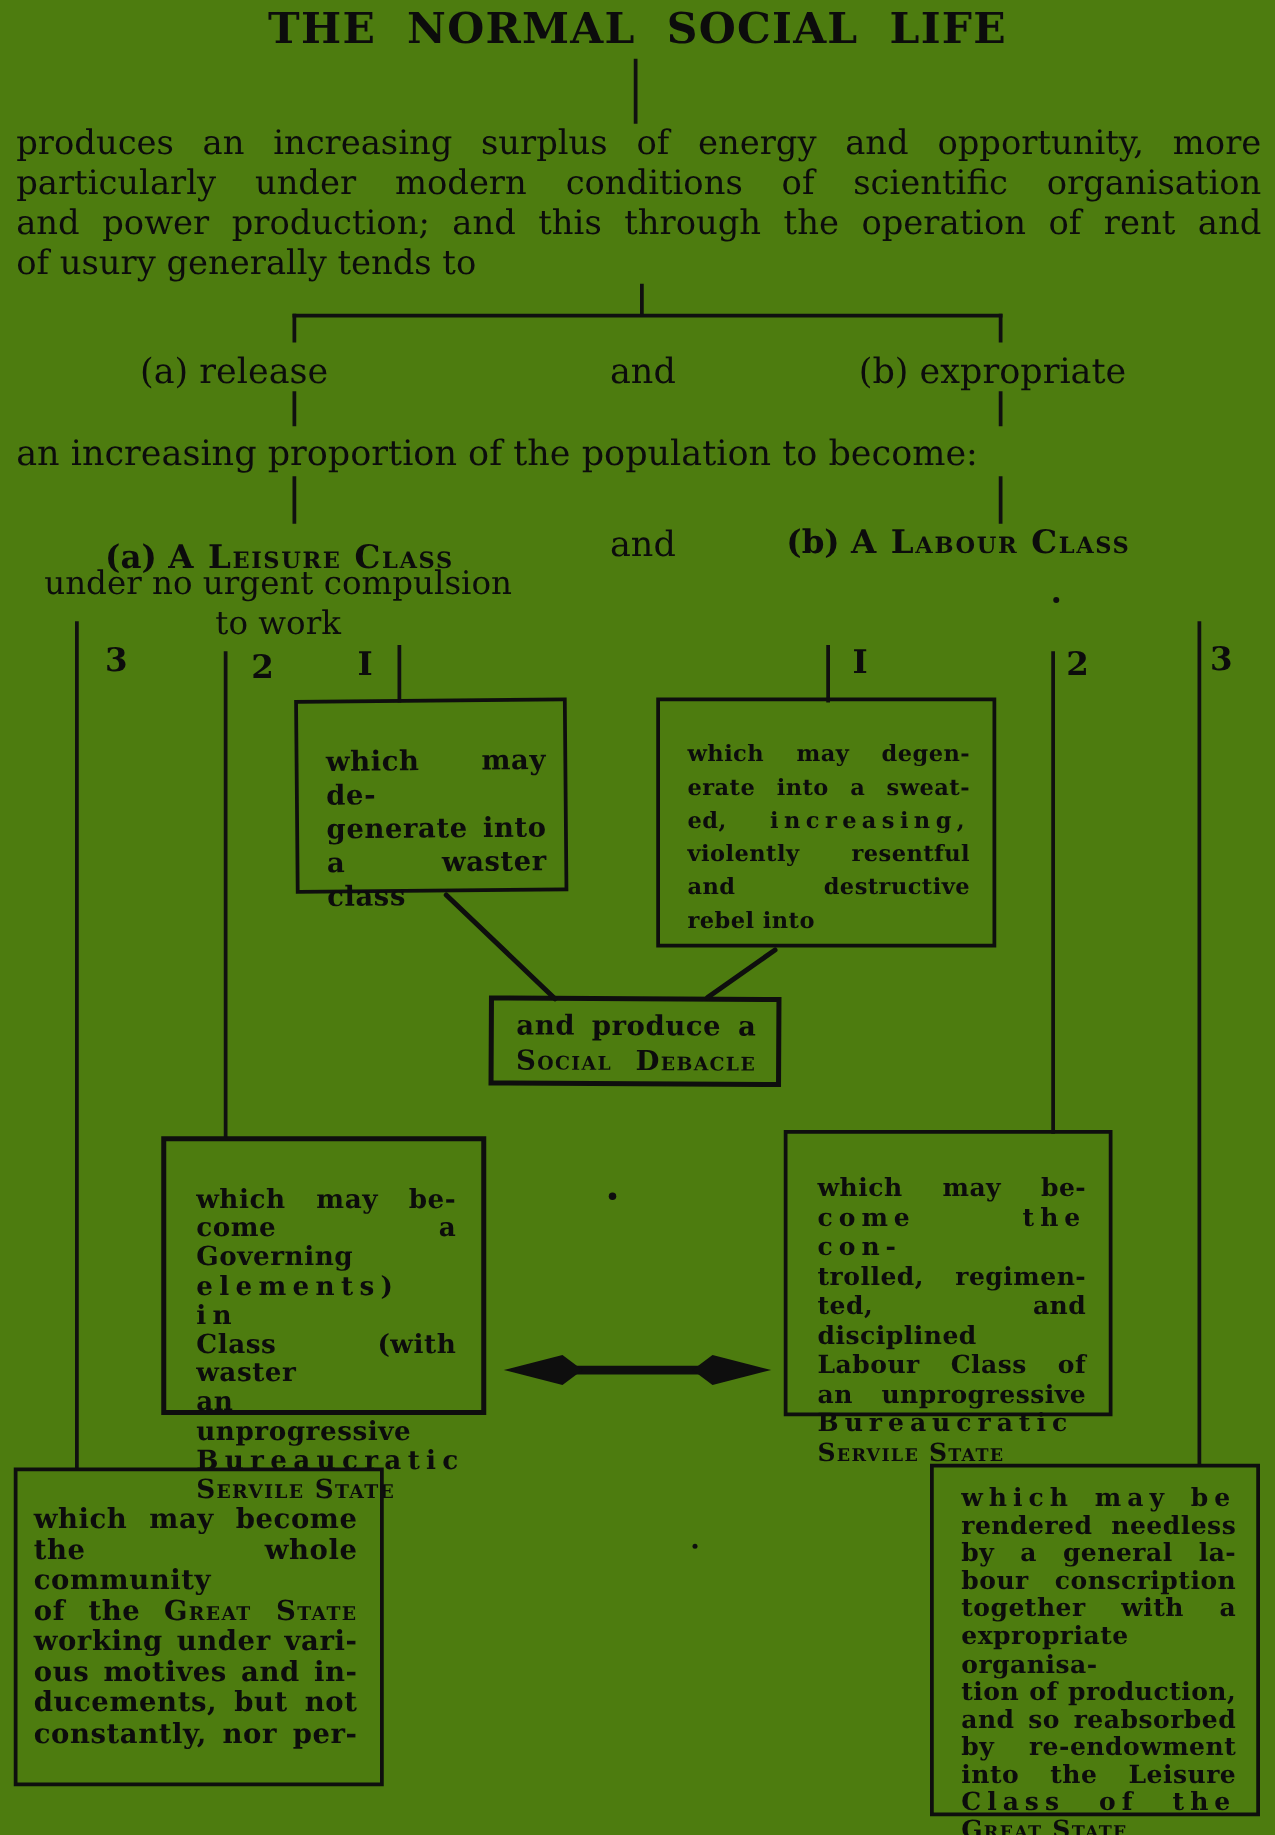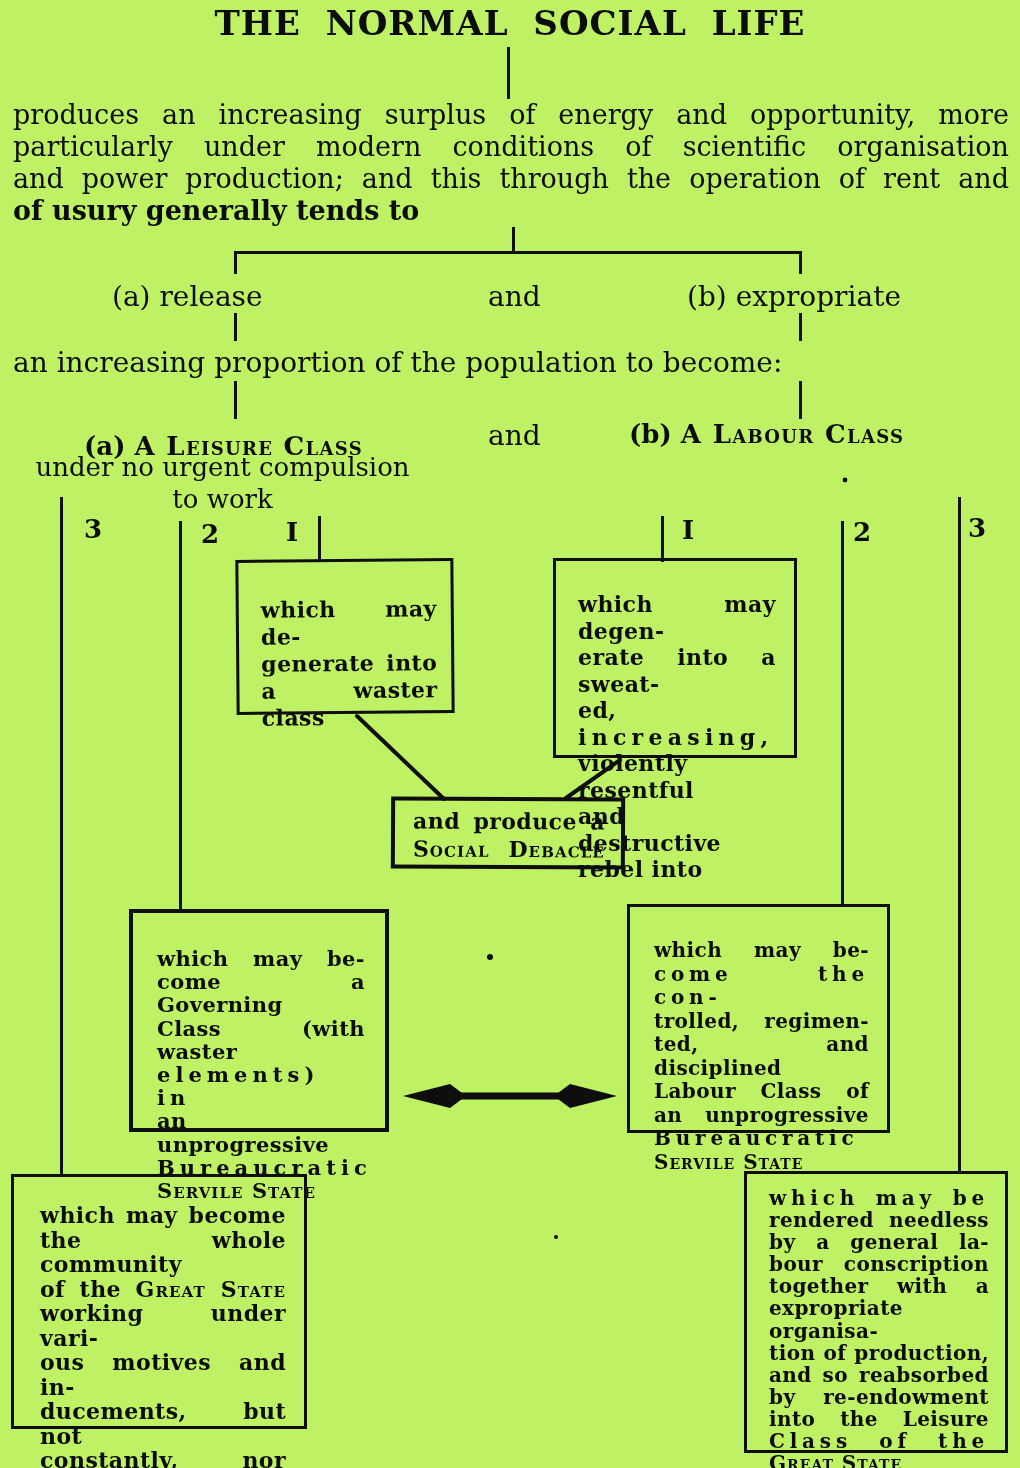--- a/index.html
+++ b/index.html
@@ -1,45 +1,45 @@
 <!DOCTYPE html>
 <html><head>
 <meta charset="utf-8">
 <style>
   html,body{margin:0;padding:0;background:#ffffff;}
-  .canvas{position:relative;width:1020px;height:1468px;background:#bef264;color:#0c0c0c;
+  .canvas{position:relative;width:1020px;height:1468px;background:#4d7c0f;color:#0c0c0c;
           font-family:"DejaVu Serif","Liberation Serif",serif;overflow:hidden;}
   .rule{position:absolute;background:#101010;}
   .t{position:absolute;white-space:nowrap;}
   .title{position:absolute;left:0;right:0;top:3px;text-align:center;font-size:34px;
          font-weight:bold;letter-spacing:1px;word-spacing:12px;}
   .intro{position:absolute;left:13px;top:99px;width:996px;font-size:27px;line-height:32px;}
   .branch{font-size:28px;}
   .population{left:13px;top:346px;font-size:28px;}
   .hdr{font-size:26px;font-weight:bold;}
   .sub{position:absolute;text-align:center;font-size:26px;line-height:31px;}
   .num{position:absolute;font-size:26px;font-weight:bold;}
   .box{position:absolute;border:3px solid #0e0e0e;box-sizing:border-box;font-weight:bold;
        letter-spacing:.02em;}
   .ln{text-align:justify;text-align-last:justify;text-justify:inter-word;}
-  .ln.nj{text-align-last:left;font-weight:bold;}
+  .ln.nj{text-align-last:left;}
   .sc{font-variant:small-caps;letter-spacing:.05em;}
   .sp{letter-spacing:.24em;}
   #boxWaster{left:236px;top:559px;width:218px;height:155px;padding:34px 14px 0 22px;
              font-size:22px;line-height:27px;transform:rotate(-.5deg);}
-  #boxRebel{left:525px;top:558px;width:244px;height:200px;padding:30px 18px 0 22px;
-            font-size:22px;line-height:26.5px;margin-left:28px;}
+  #boxRebel{left:525px;top:558px;width:272px;height:200px;padding:30px 18px 0 22px;
+            font-size:18px;line-height:26.5px;}
   #boxDebacle{left:391px;top:797px;width:234px;height:72px;border-width:4px;
               padding:6px 16px 0 18px;font-size:22px;line-height:28px;transform:rotate(.3deg);}
   #boxGoverning{left:129px;top:909px;width:260px;height:223px;border-width:4px;
                 padding:34px 20px 0 24px;font-size:21px;line-height:23.2px;}
   #boxLabour{left:627px;top:904px;width:263px;height:229px;
              padding:32px 18px 0 24px;font-size:20px;line-height:23.5px;}
   #boxGreatL{left:11px;top:1174px;width:296px;height:255px;
-             padding:26px 18px 0 26px;font-size:22px;line-height:24.5px;}
+             padding:26px 18px 0 13px;font-size:22px;line-height:24.5px;}
   #boxGreatR{left:744px;top:1171px;width:264px;height:282px;
              padding:13px 16px 0 22px;font-size:20px;line-height:22.1px;}
   svg.overlay{position:absolute;left:0;top:0;pointer-events:none;}
 </style>
 </head>
 <body>
 
 <div class="canvas">
 
   <div class="title">THE NORMAL SOCIAL LIFE</div>
@@ -106,22 +106,22 @@
       <div class="ln"><span>and destructive</span></div>
       <div class="ln nj"><span>rebel into</span></div>
     </div>
   <div class="box" id="boxDebacle">
       <div class="ln"><span>and produce a</span></div>
       <div class="ln"><span class="sc">Social Debacle</span></div>
     </div>
   <div class="box" id="boxGoverning">
       <div class="ln"><span>which may be-</span></div>
       <div class="ln"><span>come a Governing</span></div>
+      <div class="ln"><span class="sp">elements) in</span></div>
       <div class="ln"><span>Class (with waster</span></div>
-      <div class="ln"><span class="sp">elements) in</span></div>
       <div class="ln"><span>an unprogressive</span></div>
       <div class="ln"><span class="sp">Bureaucratic</span></div>
       <div class="ln nj"><span class="sc">Servile State</span></div>
     </div>
   <div class="box" id="boxLabour">
       <div class="ln"><span>which may be-</span></div>
       <div class="ln"><span class="sp">come the con-</span></div>
       <div class="ln"><span>trolled, regimen-</span></div>
       <div class="ln"><span>ted, and disciplined</span></div>
       <div class="ln"><span>Labour Class of</span></div>

